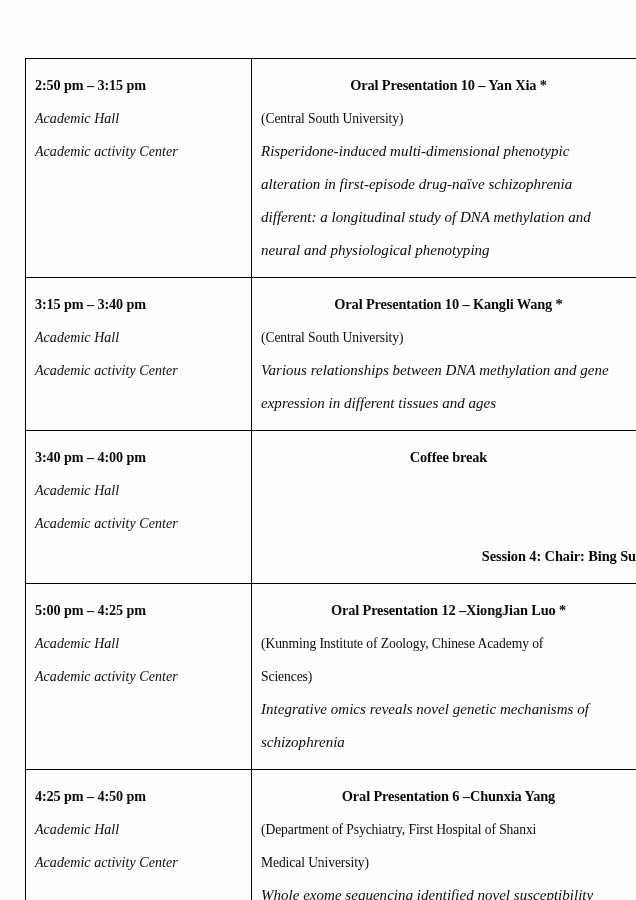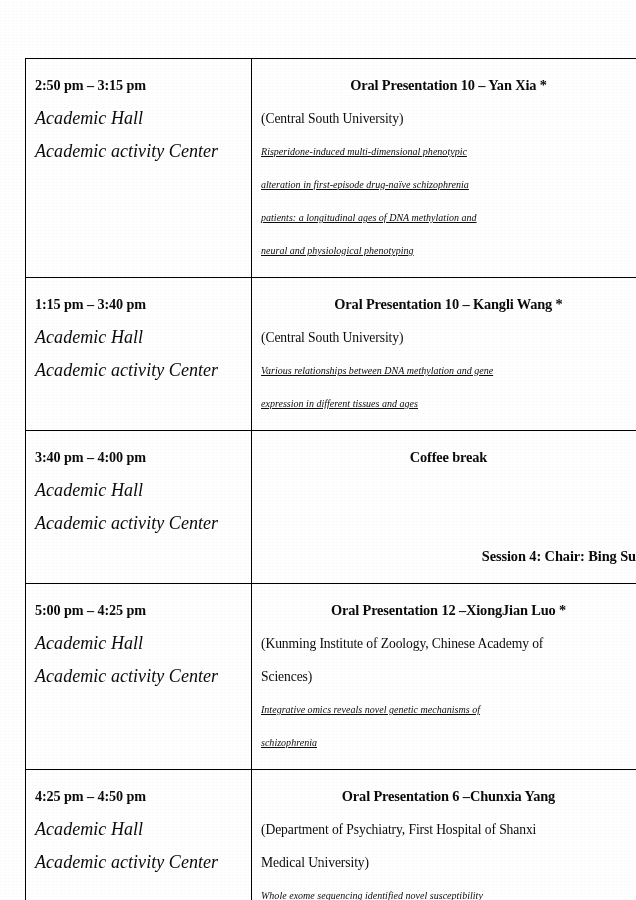--- a/index.html
+++ b/index.html
@@ -45,39 +45,38 @@
   td.col-detail { width: 375px; }
 
   .t-bold {
     font-weight: bold;
     font-size: 14.2px;
     letter-spacing: -0.1px;
     white-space: nowrap;
   }
   .t-ital {
     font-style: italic;
-    font-size: 18px;
+    font-size: 14px;
     letter-spacing: 0.05px;
   }
   .detail-title {
     font-weight: bold;
     font-size: 14.4px;
     letter-spacing: -0.15px;
     white-space: nowrap;
     text-align: center;
   }
   .detail-affil {
     font-size: 13.6px;
     letter-spacing: -0.1px;
   }
   .detail-abs {
     font-style: italic;
-    font-size: 10px;
+    font-size: 15px;
     letter-spacing: 0.02px;
-    text-decoration: underline;
   }
   .spacer-line { height: 33px; }
   .session-line {
     font-weight: bold;
     font-size: 14.4px;
     letter-spacing: -0.1px;
     text-align: right;
   }
 
   
@@ -115,28 +114,28 @@
         <td class="col-time">
           <div class="t-bold">2:50 pm – 3:15 pm</div>
           <div class="t-ital">Academic Hall</div>
           <div class="t-ital">Academic activity Center</div>
         </td>
         <td class="col-detail">
           <div class="detail-title">Oral Presentation 10 – Yan Xia *</div>
           <div class="detail-affil">(Central South University)</div>
           <div class="detail-abs">Risperidone-induced multi-dimensional phenotypic</div>
           <div class="detail-abs">alteration in first-episode drug-naïve schizophrenia</div>
-          <div class="detail-abs">patients: a longitudinal ages of DNA methylation and</div>
+          <div class="detail-abs">different: a longitudinal study of DNA methylation and</div>
           <div class="detail-abs">neural and physiological phenotyping</div>
         </td>
       </tr>
 
       <tr>
         <td class="col-time">
-          <div class="t-bold">1:15 pm – 3:40 pm</div>
+          <div class="t-bold">3:15 pm – 3:40 pm</div>
           <div class="t-ital">Academic Hall</div>
           <div class="t-ital">Academic activity Center</div>
         </td>
         <td class="col-detail">
           <div class="detail-title">Oral Presentation 10 – Kangli Wang *</div>
           <div class="detail-affil">(Central South University)</div>
           <div class="detail-abs">Various relationships between DNA methylation and gene</div>
           <div class="detail-abs">expression in different tissues and ages</div>
         </td>
       </tr>

